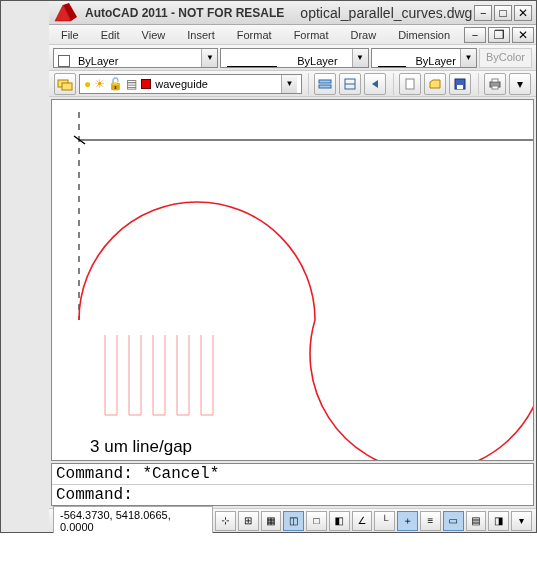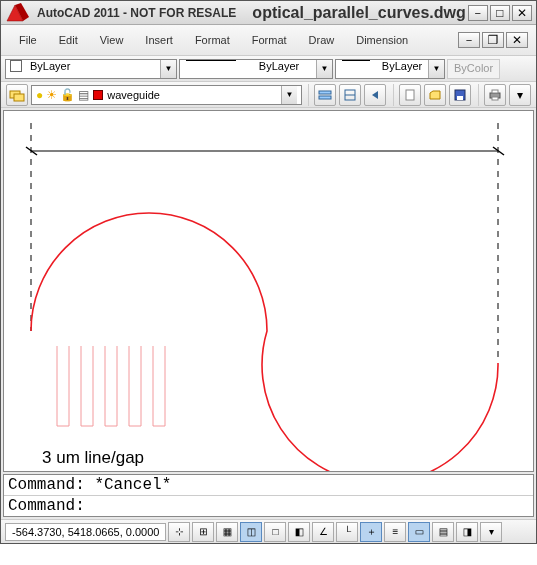--- a/index.html
+++ b/index.html
@@ -1,28 +1,28 @@
 <!DOCTYPE html>
 <html><head>
 <meta charset="utf-8">
 <style>
   * { box-sizing: border-box; margin: 0; padding: 0; }
   body { font-family: "Segoe UI", Tahoma, sans-serif; font-size: 11px; background: #fff; width: 537px; }
-  .window { width: 537px; border: 1px solid #555; background: #e8e8e8; }
+  .window { width: 537px; border: 1px solid #555; background: #e8e8e8; padding-left: 48px; }
   .titlebar { height: 24px; background: linear-gradient(#f0f0f0,#d8d8d8); display: flex; align-items: center; padding: 0 4px; border-bottom: 1px solid #aaa; }
   .app-icon { width: 28px; height: 20px; margin-right: 6px; display: flex; align-items: center; justify-content: center; }
   .titlebar .title { font-weight: bold; color: #333; font-size: 12px; flex: 0 0 auto; }
-  .titlebar .filename { font-weight: bold; color: #333; font-size: 16px; margin-left: 16px; }
+  .titlebar .filename { font-weight: normal; color: #333; font-size: 14px; margin-left: 16px; }
   .titlebar .spacer { flex: 1; }
   .win-btn { width: 22px; height: 16px; border: 1px solid #888; background: linear-gradient(#fff,#ddd); margin-left: 2px; display: flex; align-items: center; justify-content: center; font-size: 10px; cursor: pointer; }
-  .menubar { height: 31px; display: flex; align-items: center; padding: 0 8px; gap: 2px; border-bottom: 1px solid #ccc; background: linear-gradient(#f8f8f8,#e8e8e8); }
+  .menubar { height: 20px; display: flex; align-items: center; padding: 0 8px; gap: 2px; border-bottom: 1px solid #ccc; background: linear-gradient(#f8f8f8,#e8e8e8); justify-content: center; }
   .menubar .menu-item { padding: 2px 10px; cursor: pointer; color: #333; }
   .menubar .docbtns { margin-left: auto; display: flex; }
   .toolbar1, .toolbar2 { height: 26px; display: flex; align-items: center; padding: 2px 4px; gap: 2px; background: linear-gradient(#f8f8f8,#e4e4e4); border-bottom: 1px solid #ccc; }
-  .prop-drop { display: flex; align-items: flex-start; border: 1px solid #888; background: #fff; height: 20px; }
+  .prop-drop { display: flex; align-items: flex-end; border: 1px solid #888; background: #fff; height: 20px; }
   .prop-drop .swatch { width: 12px; height: 12px; border: 1px solid #666; margin: 0 4px; }
   .prop-drop .label { padding: 0 4px; font-size: 11px; }
   .prop-drop .arrow { width: 16px; height: 18px; border-left: 1px solid #aaa; background: linear-gradient(#f8f8f8,#ddd); display: flex; align-items: center; justify-content: center; font-size: 8px; cursor: pointer; }
   .prop-drop.color { width: 172px; }
   .prop-drop.linetype { width: 154px; justify-content: space-between; }
   .prop-drop.linetype .line-preview { width: 50px; border-top: 1px solid #000; margin: 0 6px; }
   .prop-drop.lineweight { width: 110px; justify-content: space-between; }
   .prop-drop.lineweight .line-preview { width: 28px; border-top: 1px solid #000; margin: 0 6px; }
   .bycolor { border: 1px solid #ccc; height: 20px; padding: 2px 6px; color: #999; background: #f2f2f2; }
   .tbtn { width: 22px; height: 22px; border: 1px solid #aaa; background: linear-gradient(#fff,#e4e4e4); display: flex; align-items: center; justify-content: center; cursor: pointer; border-radius: 2px; margin: 0 1px; }

